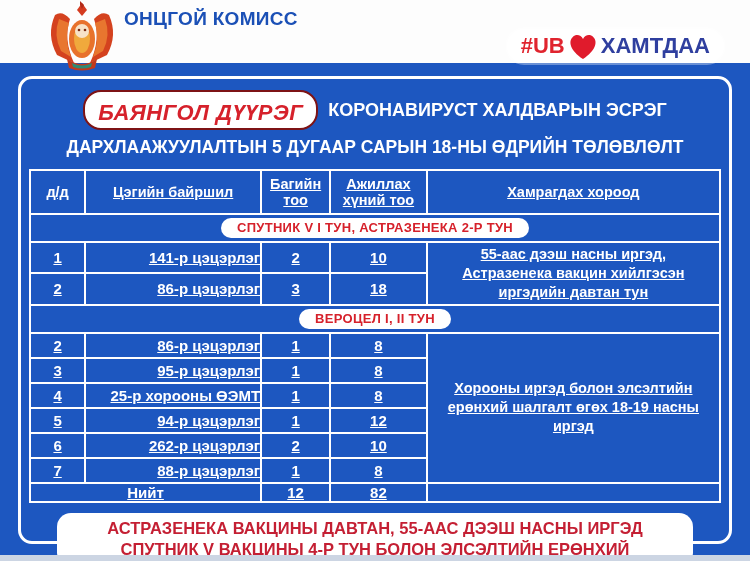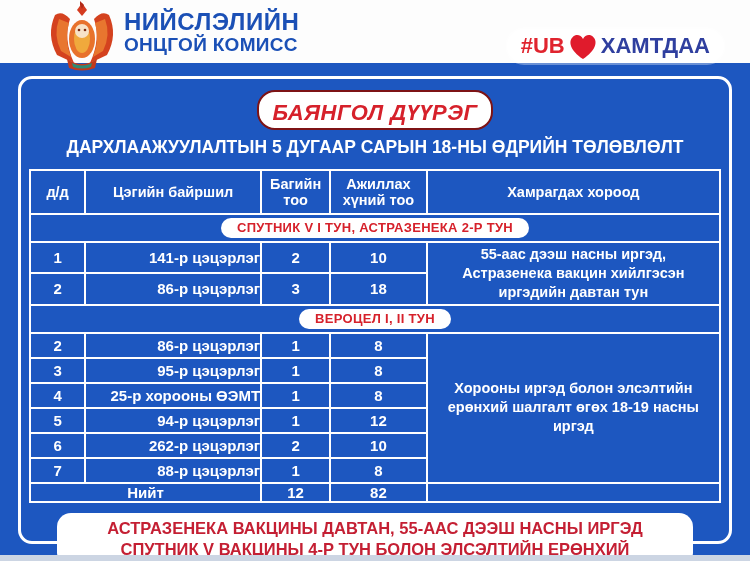--- a/index.html
+++ b/index.html
@@ -33,21 +33,21 @@
     padding:8px 13px 2px 13px; color:#d6212b; font-weight:bold; font-style:italic;
     font-size:22px; letter-spacing:0.5px;
   }
   .title-rest { color:#ffffff; font-weight:bold; font-size:18px; }
   .title-line2 { text-align:center; color:#ffffff; font-weight:bold; font-size:17.5px; margin-top:7px; }
   
   table.sched {
     width:692px; margin:11px auto 0 auto; border-collapse:collapse;
     color:#ffffff; font-weight:bold; table-layout:fixed;
   }
-  table.sched th, table.sched td { border:2px solid #ffffff; }
+  table.sched th, table.sched td { border:2px solid #ffffff;text-decoration:underline; }
   table.sched th { font-size:14.5px; height:44px; padding:2px 4px; font-weight:bold; }
   td.cell-no { text-align:center; font-size:15px; height:25px; }
   td.cell-loc { text-align:right; font-size:15px; padding-left:1px; }
   td.cell-num { text-align:center; font-size:15px; }
   td.cell-khoroo { text-align:center; font-size:14.5px; padding:2px 12px; line-height:1.3;margin-top:16px; }
   tr.section-row td { height:28px; text-align:center; border-left:2px solid #fff; border-right:2px solid #fff; }
   .section-pill {
     display:inline-block; background:#ffffff; color:#d6212b; font-weight:bold;
     font-size:13px; border-radius:13px; padding:2px 16px 3px 16px; letter-spacing:0.3px;
   }
@@ -78,38 +78,38 @@
         <ellipse cx="38" cy="38" rx="13" ry="19" fill="#e8722c"></ellipse>
         <ellipse cx="38" cy="38" rx="8" ry="14" fill="#f0a93c"></ellipse>
         <circle cx="38" cy="30" r="7" fill="#f7e3c8"></circle>
         <circle cx="35" cy="29" r="1.3" fill="#7a2a10"></circle>
         <circle cx="41" cy="29" r="1.3" fill="#7a2a10"></circle>
         <path d="M23 58 Q38 68 53 58 L51 67 Q38 72 25 67 Z" fill="#c03a1e"></path>
         <path d="M28 62 Q38 67 48 62 L47 66 Q38 69 29 66 Z" fill="#2e8b74"></path>
       </svg>
     </div>
     <div class="org-name">
-      <div class="org-line1">НИЙСЛЭЛИЙН</div>
       <div class="org-line2">ОНЦГОЙ КОМИСС</div>
     </div>
     <div class="hashtag-pill">
       <span class="hashtag-prefix">#UB</span>
       <span class="heart-icon">
         <svg width="30" height="27" viewBox="0 0 32 29">
           <path d="M16 28 C 2 18.5 0 9 5 4.2 C 9 0.4 14 2.4 16 6.4 C 18 2.4 23 0.4 27 4.2 C 32 9 30 18.5 16 28 Z" fill="#e01b2c"></path>
         </svg>
       </span>
       <span class="hashtag-suffix">ХАМТДАА</span>
     </div>
   </div>
 
   <div class="panel">
 
     <div class="title-line1">
       <span class="district-badge">БАЯНГОЛ ДҮҮРЭГ</span>
+      <span class="title-rest">КОРОНАВИРУСТ ХАЛДВАРЫН ЭСРЭГ</span>
     </div>
     <div class="title-line2">ДАРХЛААЖУУЛАЛТЫН 5 ДУГААР САРЫН 18-НЫ ӨДРИЙН ТӨЛӨВЛӨЛТ</div>
 
     <table class="sched">
       <colgroup>
         <col style="width:8%">
           <col style="width:25.5%">
           <col style="width:10%">
           <col style="width:14%">
           <col style="width:42.5%">

